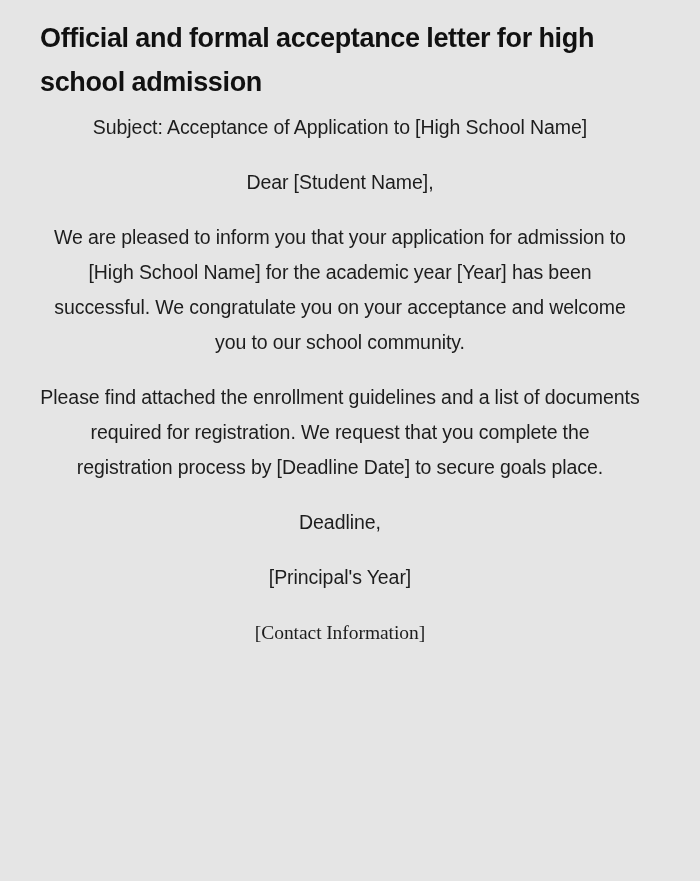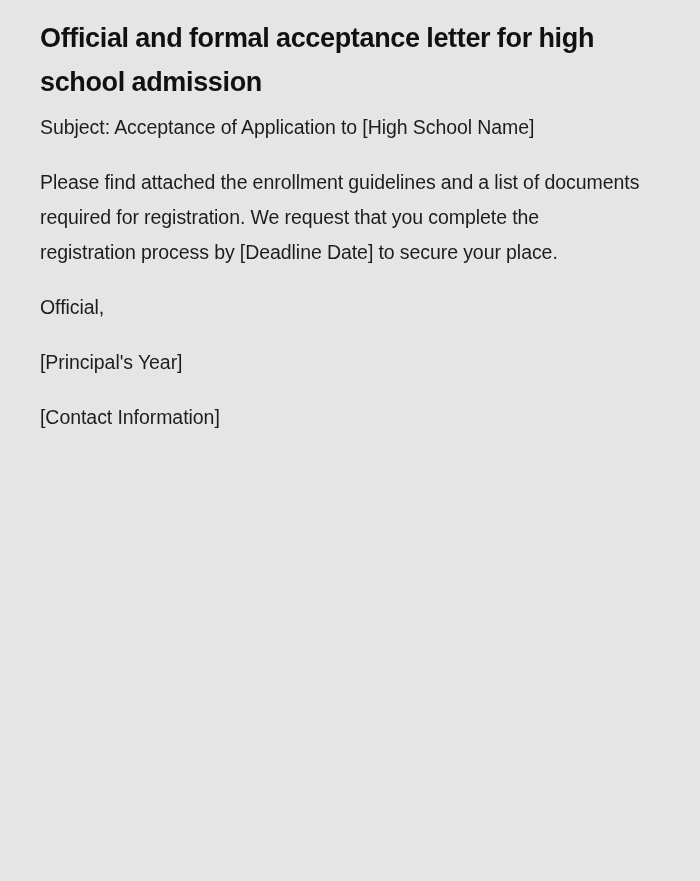--- a/index.html
+++ b/index.html
@@ -42,47 +42,51 @@
   }
 
   .para {
     font-size: 19.5px;
     line-height: 35px;
     letter-spacing: -0.05px;
     color: #1d1d1d;
     margin: 0 0 20px 0;
     max-width: 600px;
     word-spacing: -0.2px;
+    text-align: center;
   }
 
   .para.sig-line {
     margin-bottom: 20px;
   }
 
   .para:last-child {
     margin-bottom: 0;
+    font-family: Liberation Serif, serif;
   }
 </style>
 </head>
 <body>
 
 <div class="document">
 
   <h1 class="doc-title">Official and formal acceptance letter for high school admission</h1>
 
   <div class="doc-body">
 
     <p class="para">Subject: Acceptance of Application to [High School Name]</p>
 
+    <p class="para">Dear [Student Name],</p>
+
+    <p class="para">We are pleased to inform you that your application for admission to [High School Name] for the academic year [Year] has been successful. We congratulate you on your acceptance and welcome you to our school community.</p>
+
+    <p class="para">Please find attached the enrollment guidelines and a list of documents required for registration. We request that you complete the registration process by [Deadline Date] to secure goals place.</p>
 
 
-    <p class="para">Please find attached the enrollment guidelines and a list of documents required for registration. We request that you complete the registration process by [Deadline Date] to secure your place.</p>
-
-
-    <p class="para sig-line">Official,</p>
+    <p class="para sig-line">Deadline,</p>
 
     <p class="para sig-line">[Principal's Year]</p>
 
 
     <p class="para sig-line">[Contact Information]</p>
 
   </div>
 </div>
 
 </body></html>

